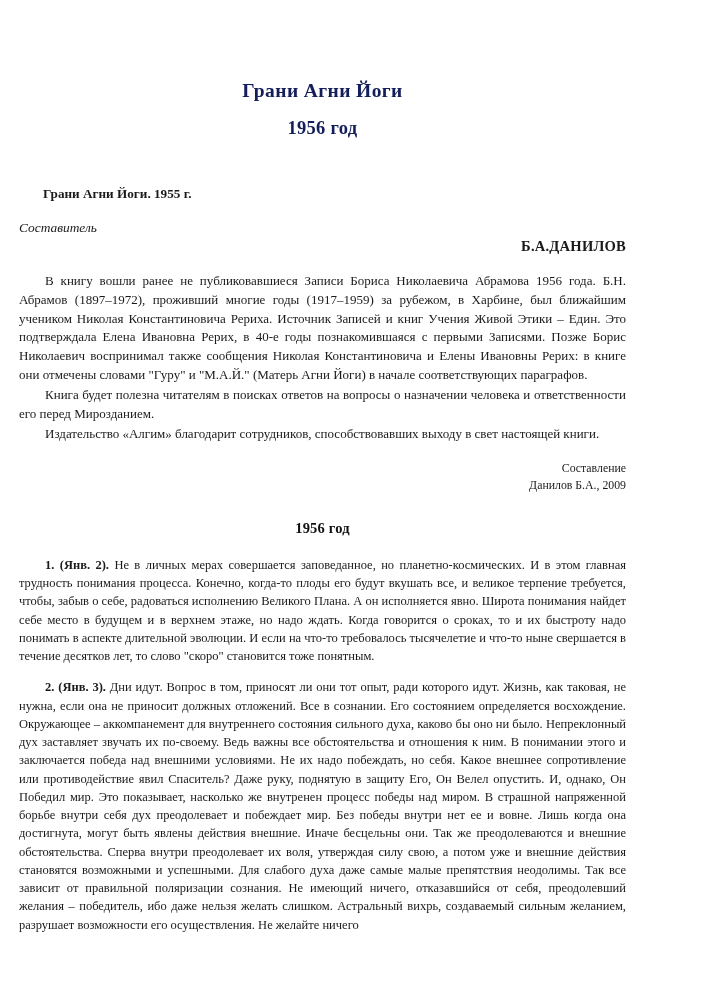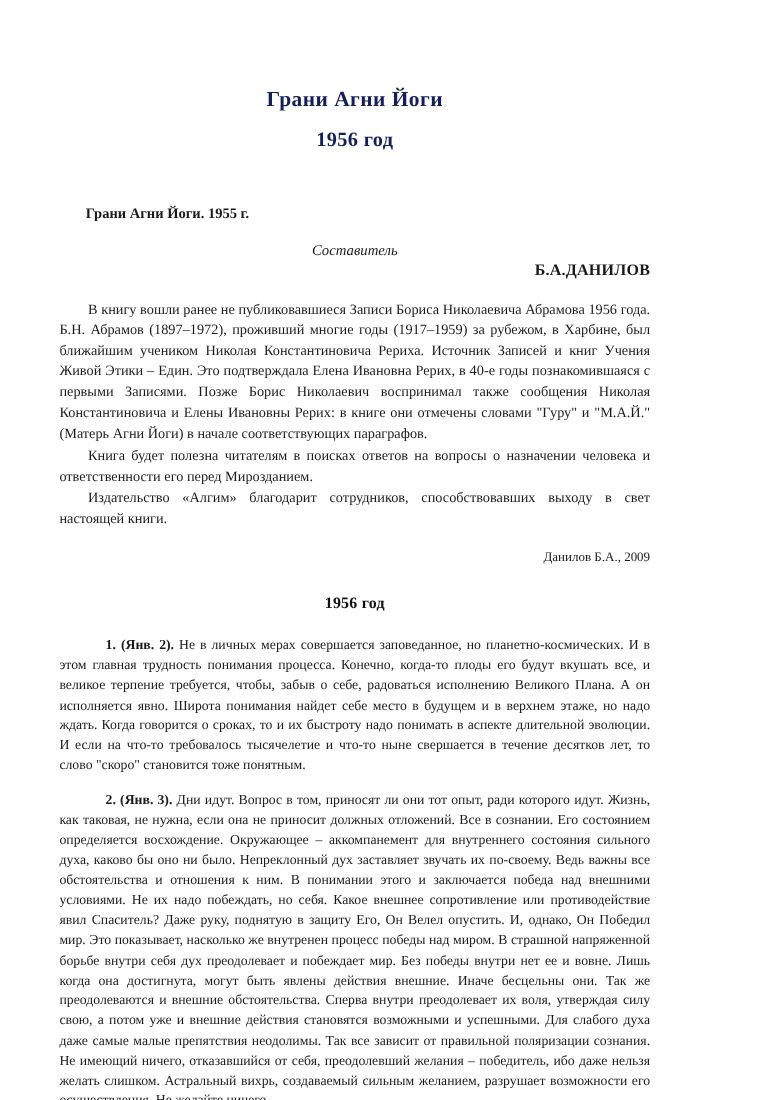--- a/index.html
+++ b/index.html
@@ -13,21 +13,21 @@
     font-family: "Liberation Serif", "DejaVu Serif", serif;
     color: #1a1a1a;
     overflow: hidden;
   }
   .page {
     position: relative;
     width: 645px;
     height: 1000px;
     background: #ffffff;
     box-sizing: border-box;
-    padding: 0 54px;
+    padding: 0 19px;
   }
   .spacer-top { height: 78px; }
 
   .doc-title {
     text-align: center;
     font-weight: bold;
     font-size: 19.5px;
     color: #141e5a;
     letter-spacing: 0.4px;
     line-height: 1.35;
@@ -53,21 +53,21 @@
     text-indent: 24px;
     display: block;
   }
   .biblio-body {
     display: block;
     text-indent: 24px;
   }
 
   .compiler-role {
     margin-top: 17px;
-    text-align: center;
+    text-align: left;
     font-style: italic;
     font-size: 13.4px;
   }
   .compiler-name {
     margin-top: 2px;
     text-align: right;
     font-weight: bold;
     font-size: 14.6px;
     letter-spacing: 0.2px;
   }
@@ -107,21 +107,20 @@
     font-size: 12.5px;
     line-height: 1.46;
   }
   .paragraphs .para {
     margin: 0 0 13px 0;
     text-indent: 26px;
     text-align: justify;
   }
   .para-num {
     font-weight: bold;
-    margin-left: 16px;
   }
 </style>
 </head>
 <body>
 
 <div class="page">
 
   <div class="spacer-top"></div>
 
   <div class="doc-title">Грани Агни Йоги</div>
@@ -134,20 +133,21 @@
   <div class="compiler-role">Составитель</div>
   <div class="compiler-name">Б.А.ДАНИЛОВ</div>
 
   <div class="annotation">
     <p>В книгу вошли ранее не публиковавшиеся Записи Бориса Николаевича Абрамова 1956 года. Б.Н. Абрамов (1897–1972), проживший многие годы (1917–1959) за рубежом, в Харбине, был ближайшим учеником Николая Константиновича Рериха. Источник Записей и книг Учения Живой Этики – Един. Это подтверждала Елена Ивановна Рерих, в 40-е годы познакомившаяся с первыми Записями. Позже Борис Николаевич воспринимал также сообщения Николая Константиновича и Елены Ивановны Рерих: в книге они отмечены словами "Гуру" и "М.А.Й." (Матерь Агни Йоги) в начале соответствующих параграфов.</p>
     <p>Книга будет полезна читателям в поисках ответов на вопросы о назначении человека и ответственности его перед Мирозданием.</p>
     <p>Издательство «Алгим» благодарит сотрудников, способствовавших выходу в свет настоящей книги.</p>
   </div>
 
   <div class="credits">
+    <div>Составление</div>
     <div>Данилов Б.А., 2009</div>
   </div>
 
   <div class="year-heading">1956 год</div>
 
   <div class="paragraphs">
     <p class="para">
       <span class="para-num">1. (Янв. 2).</span>
       <span> Не в личных мерах совершается заповеданное, но планетно-космических. И в этом главная трудность понимания процесса. Конечно, когда-то плоды его будут вкушать все, и великое терпение требуется, чтобы, забыв о себе, радоваться исполнению Великого Плана. А он исполняется явно. Широта понимания найдет себе место в будущем и в верхнем этаже, но надо ждать. Когда говорится о сроках, то и их быстроту надо понимать в аспекте длительной эволюции. И если на что-то требовалось тысячелетие и что-то ныне свершается в течение десятков лет, то слово "скоро" становится тоже понятным.</span>
     </p>

